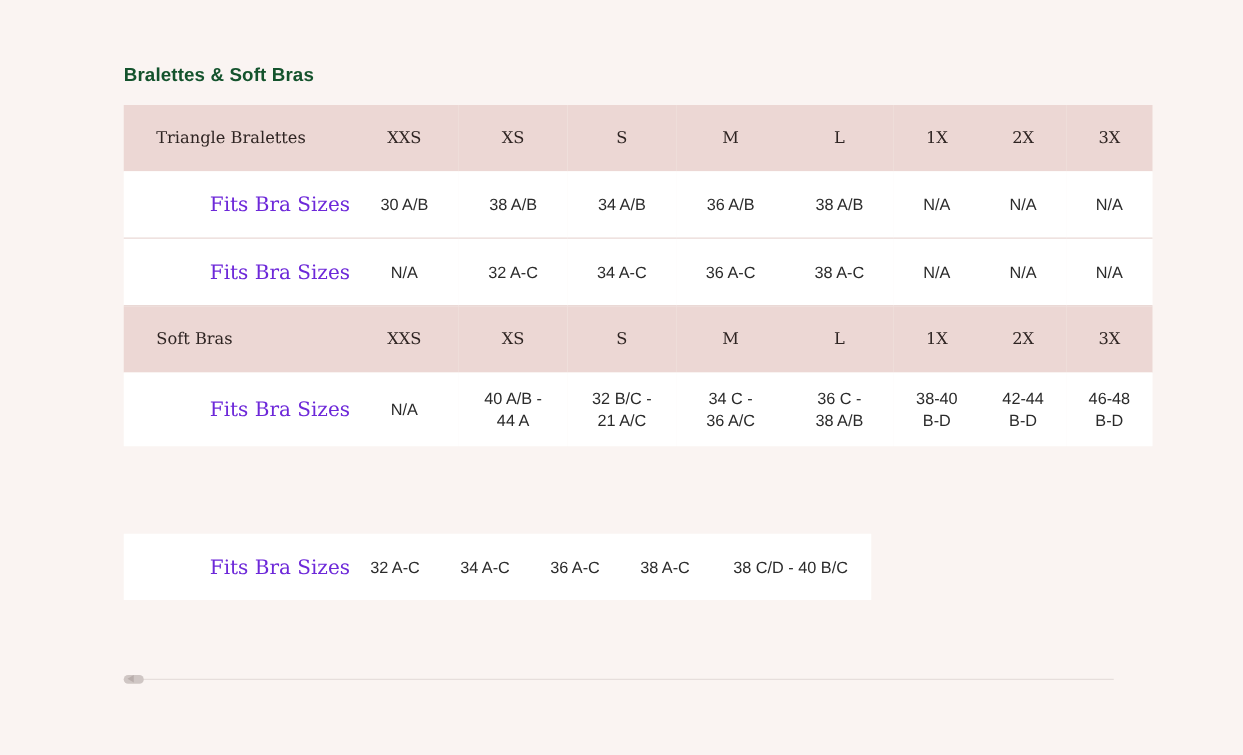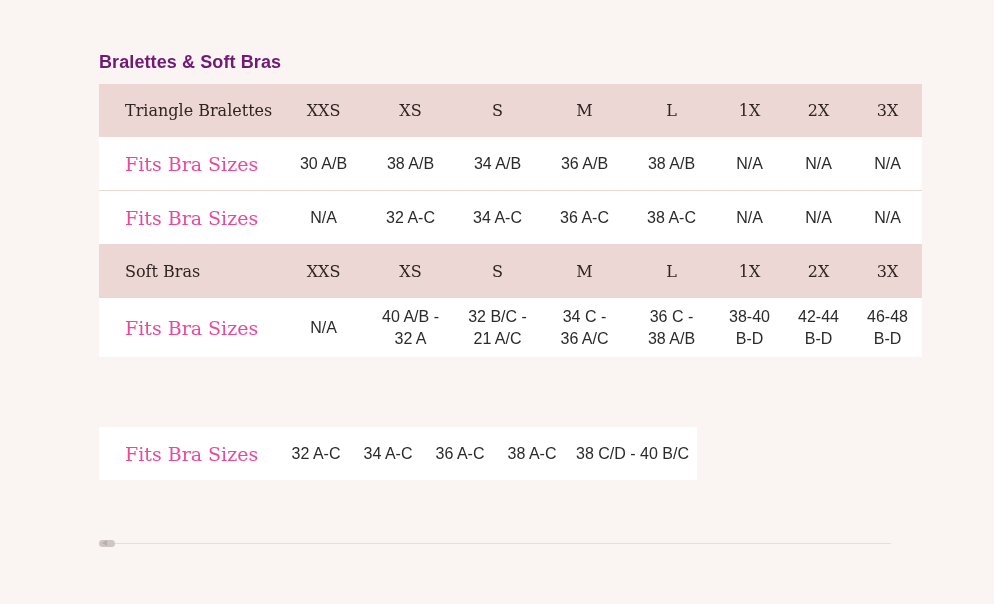--- a/index.html
+++ b/index.html
@@ -16,23 +16,23 @@
   .page {
     position: relative;
     width: 994px;
     height: 604px;
     box-sizing: border-box;
   }
   .section-title {
     position: absolute;
     left: 99px;
     top: 52px;
-    font-size: 18px;
+    font-size: 15px;
     font-weight: bold;
-    color: #701a75;
+    color: #14532d;
     letter-spacing: 0.1px;
   }
   .table-wrap {
     position: absolute;
     left: 99px;
   }
   .table-wrap.main { top: 84px; width: 792px; }
   .table-wrap.nursing { top: 427px; width: 598px; }
 
   table {
@@ -50,43 +50,44 @@
     border: none;
     padding: 0;
     text-align: center;
     vertical-align: middle;
     color: #2b2b2b;
     font-size: 14px;
   }
   tr.header-row td {
     height: 53px;
     font-family: "DejaVu Serif", serif;
-    font-size: 16px;
+    font-size: 13px;
     color: #2e2422;
     font-weight: normal;
   }
   tr.data-row td {
     height: 53px;
-    font-size: 16px;
+    font-size: 13px;
     color: #2b2b2b;
     background: #ffffff;
   }
   tr.data-row.tall td {
     height: 59px;
   }
   td.label-cell {
     text-align: left;
     padding-left: 26px;
     font-family: "DejaVu Serif", serif;
     font-size: 16.5px;
     color: #2e2422;
   }
   tr.data-row td.label-cell {
-    font-size: 19px;
-    color: #ec4899;
+    font-size: 16px;
+    color: #6d28d9;
+    text-align: right;
   }
   tr.data-row td.sep {
     border-bottom: 1px solid #ead9d6;
   }
   .cellbreak {
     display: block;
     line-height: 1.35;
   }
   .scrollbar {
     position: absolute;
@@ -186,21 +187,21 @@
           <td>L</td>
           <td>1X</td>
           <td>2X</td>
           <td>3X</td>
         </tr>
         <tr class="data-row tall">
           <td class="label-cell">Fits Bra Sizes</td>
           <td>N/A</td>
           <td>
               <span class="cellbreak">40 A/B -</span>
-              <span class="cellbreak">32 A</span>
+              <span class="cellbreak">44 A</span>
             </td>
           <td>
               <span class="cellbreak">32 B/C -</span>
               <span class="cellbreak">21 A/C</span>
             </td>
           <td>
               <span class="cellbreak">34 C -</span>
               <span class="cellbreak">36 A/C</span>
             </td>
           <td>

